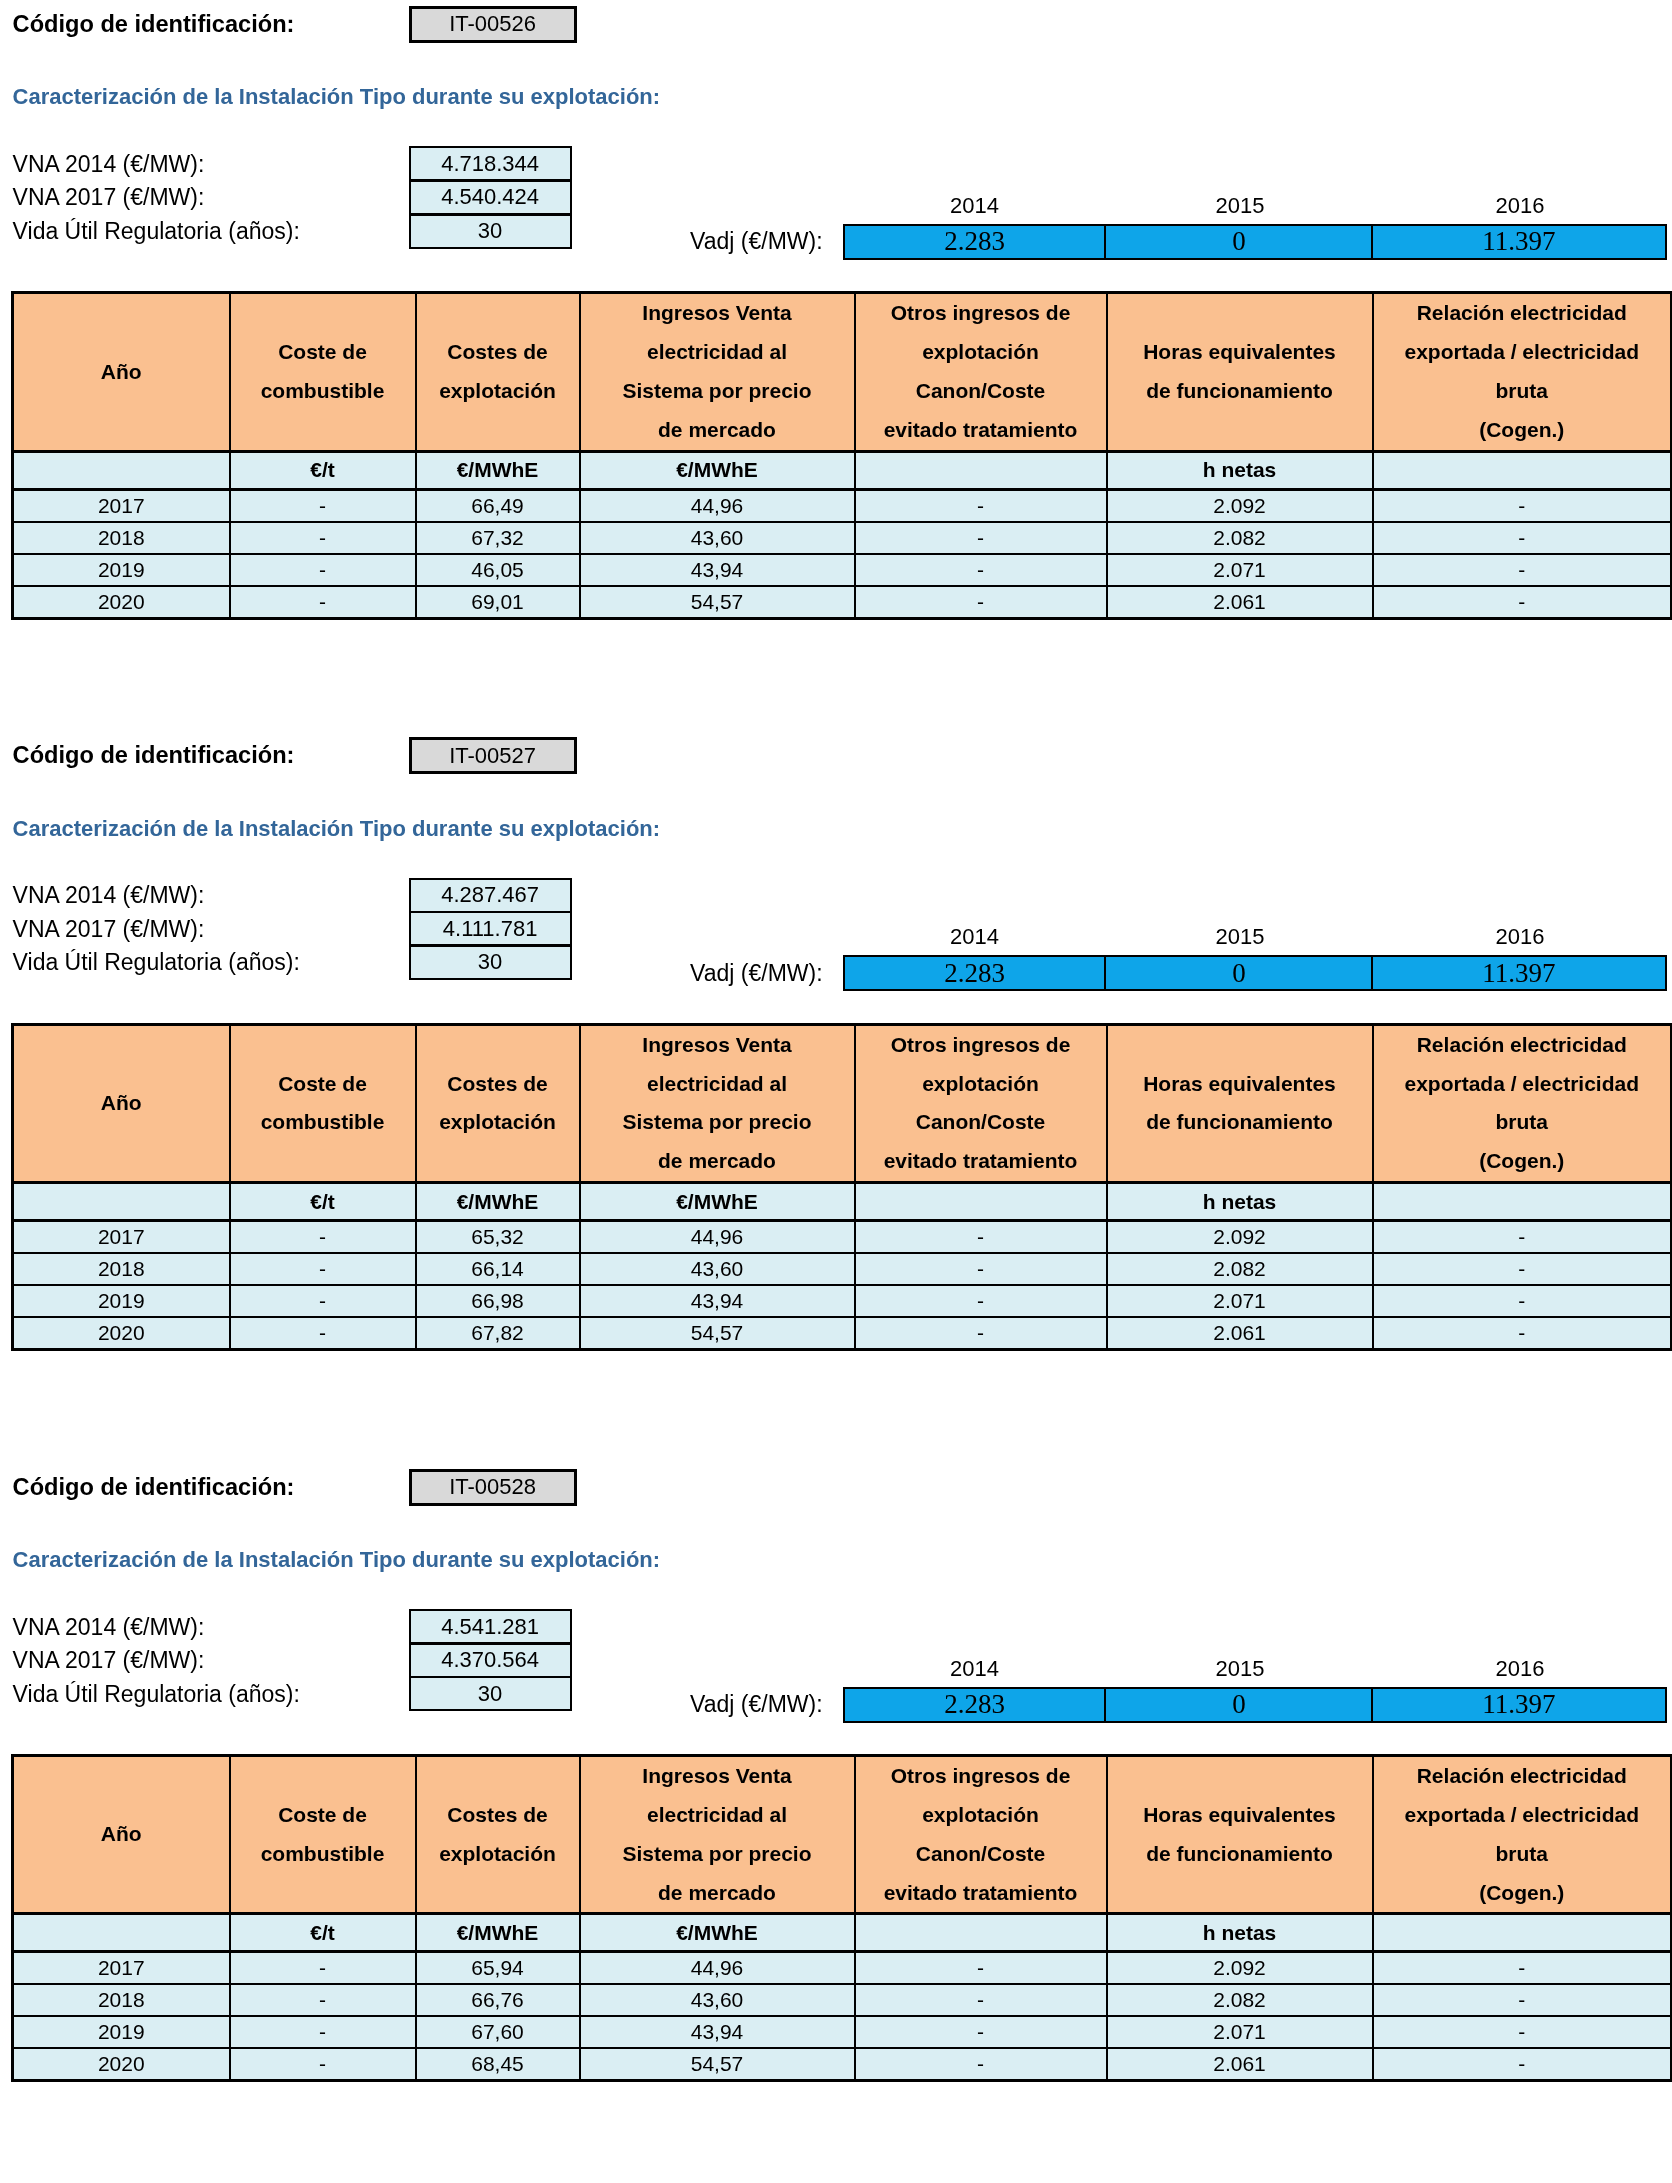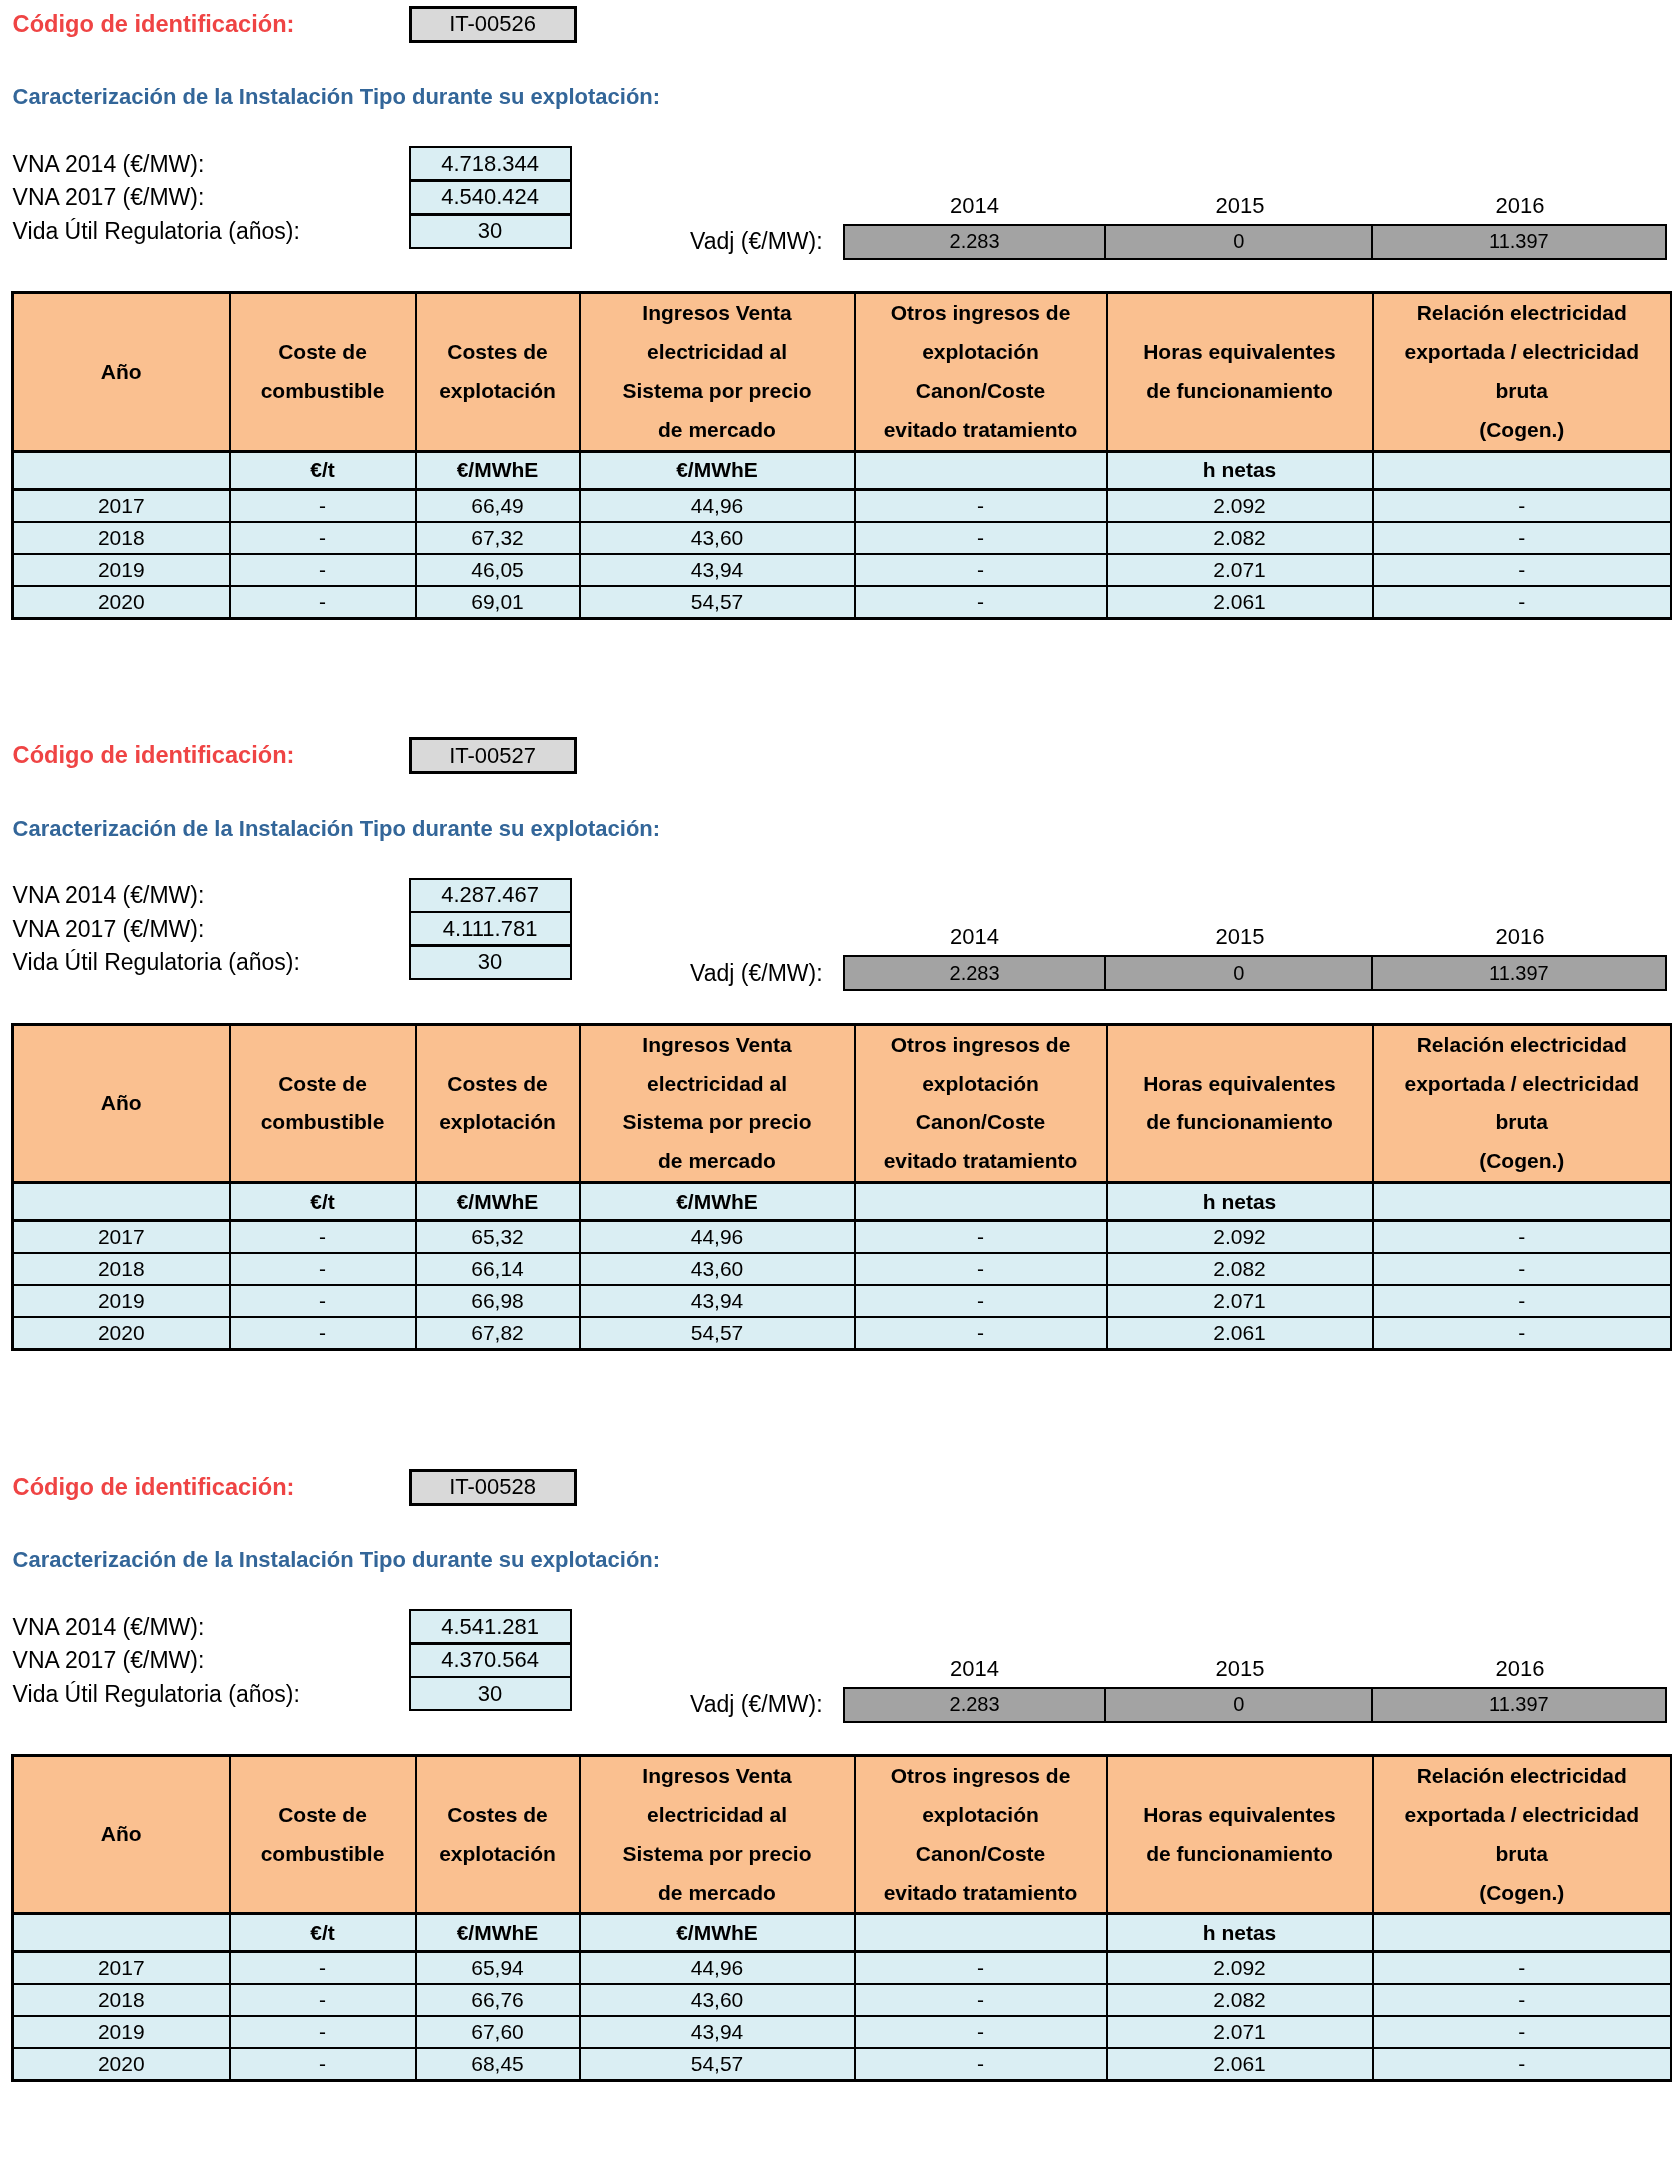--- a/index.html
+++ b/index.html
@@ -7,21 +7,21 @@
     width:1672px;height:2183px;
     font-family:"Liberation Sans","DejaVu Sans",sans-serif;
     color:#000;
     overflow:hidden;
   }
   .page{padding:6.3px 0 0 0;width:1672px;}
   .section{margin-bottom:118px;}
 
   
   .code-row{display:flex;align-items:center;height:36px;margin:0 0 41px 12.6px;}
-  .code-label{font-size:23.6px;font-weight:bold;color:#ef4444;width:396px;}
+  .code-label{font-size:23.6px;font-weight:bold;color:#000000;width:396px;}
   .code-box{
     width:162px;height:31px;background:#D9D9D9;
     border:3.1px solid #000;
     display:flex;align-items:center;justify-content:center;
     font-size:22px;
   }
 
   .heading{font-size:22px;font-weight:bold;color:#336699;margin:0 0 35px 12.6px;line-height:28px;}
 
   
@@ -34,22 +34,22 @@
     display:flex;align-items:center;justify-content:center;font-size:22px;
   }
   .vadj-grid{
     position:absolute;left:665px;bottom:-4.7px;
     display:grid;grid-template-columns:165px 264px 267px 293px;
     grid-template-rows:31px 36px;
   }
   .year-cell{display:flex;align-items:flex-end;justify-content:center;font-size:22px;padding-bottom:5px;}
   .vadj-label{display:flex;align-items:center;justify-content:flex-end;font-size:23px;padding-right:20px;}
   .vadj-box{
-    background:#a3a3a3;border:2.4px solid #000;margin-left:-2.4px;
-    display:flex;align-items:center;justify-content:center;font-size:20px;
+    background:#0ea5e9;border:2.4px solid #000;margin-left:-2.4px;
+    display:flex;align-items:center;justify-content:center;font-size:27px;font-family:Liberation Serif, serif;
   }
   .vadj-box.first{margin-left:0;}
 
   
   table.data-table{
     border-collapse:collapse;margin-left:11px;
     width:1659px;table-layout:fixed;
   }
   table.data-table col.c0{width:217px}
   table.data-table col.c1{width:186px}

